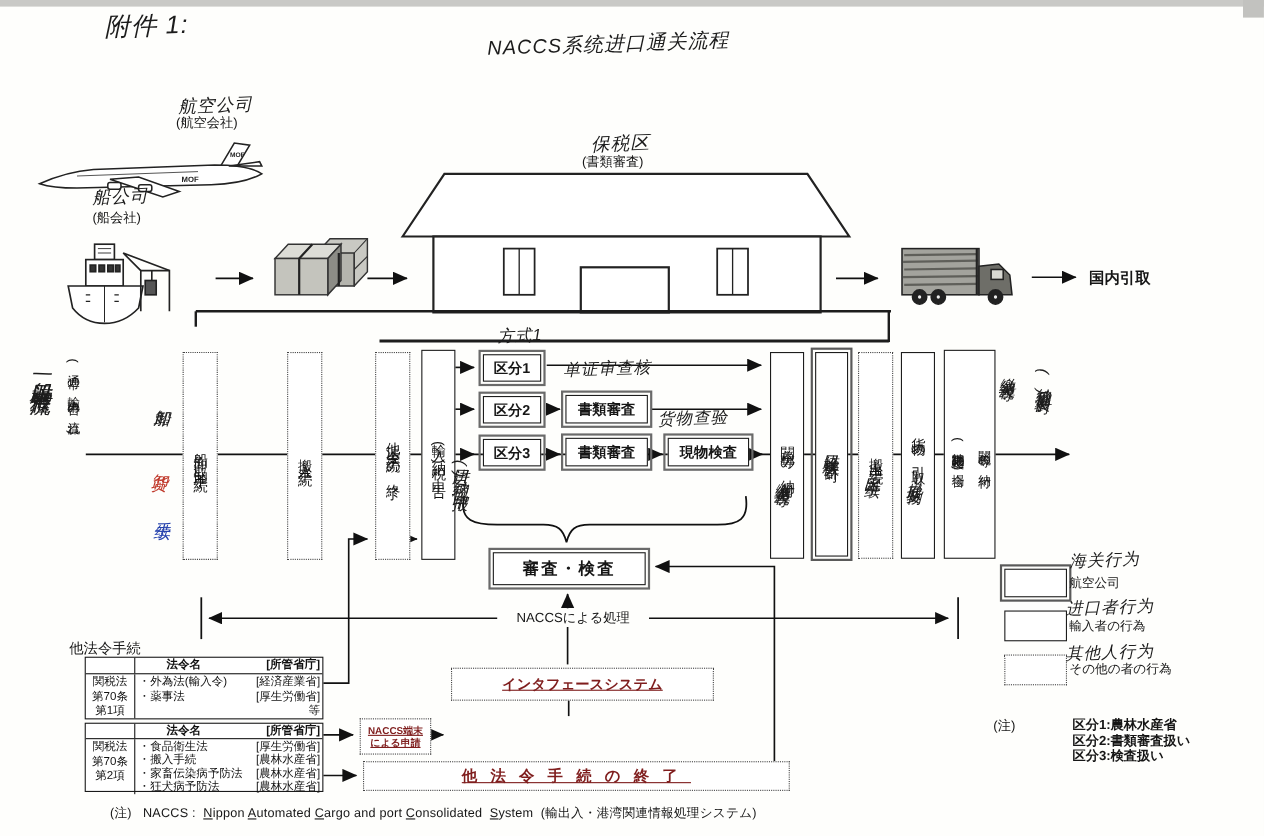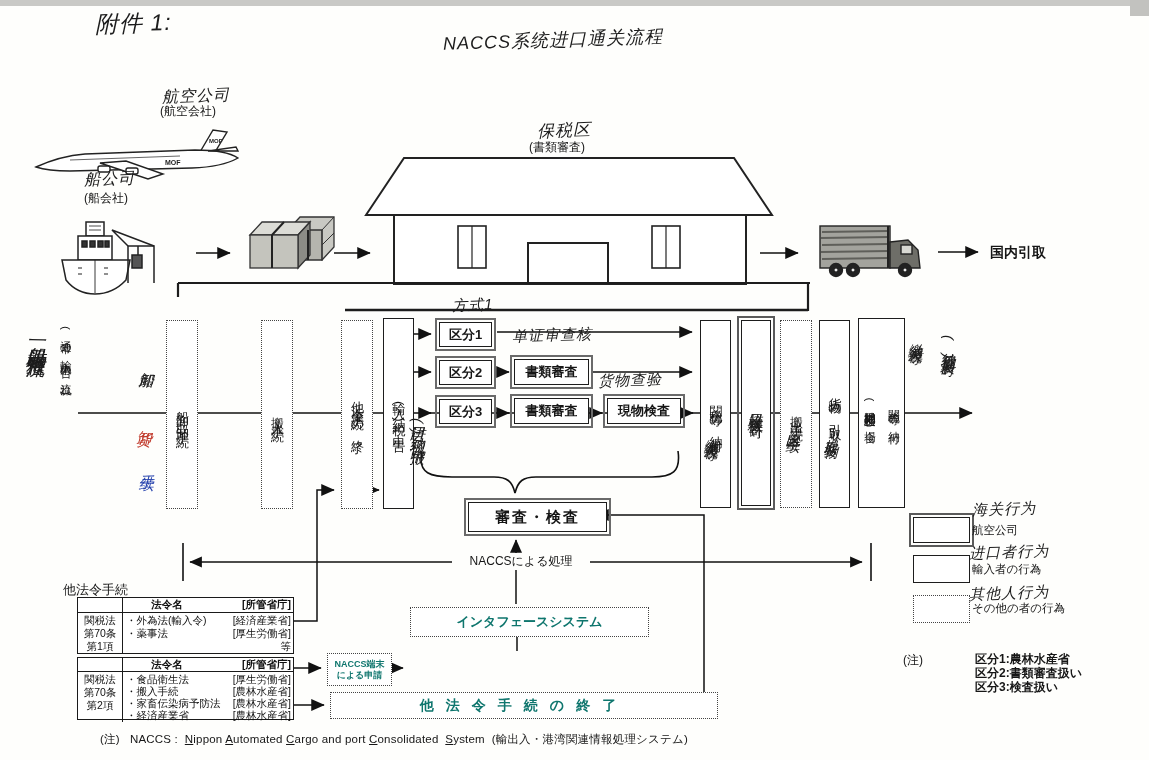--- a/index.html
+++ b/index.html
@@ -28,21 +28,21 @@
   .dot{border:1.6px dotted #444;}
   .sol{border:1.7px solid #1d1d1d;}
   .dbl{border:1.2px solid #1d1d1d;outline:2px solid #5a5a5a;outline-offset:2px;}
 
   
   .hbx{background:#fff;display:flex;align-items:center;justify-content:center;
        font-size:13px;font-weight:bold;border:1.2px solid #1d1d1d;
        outline:2.5px solid #6a6a6a;outline-offset:2px;}
 
   .dotbox{background:#fff;border:1.6px dotted #444;display:flex;align-items:center;
-          justify-content:center;font-size:13px;color:#0f766e;}
+          justify-content:center;font-size:13px;color:#7f1d1d;text-decoration:underline;}
 
   
   .lawtable{border:1.5px solid #1a1a1a;background:#fff;font-size:10.5px;color:#101010;
             display:flex;flex-direction:column;}
   .lt-h{display:flex;border-bottom:1.2px solid #1a1a1a;height:14px;line-height:13px;font-weight:bold;}
   .lt-h-sp{width:44px;border-right:1.2px solid #1a1a1a;}
   .lt-h-name{flex:1;text-align:center;}
   .lt-h-min{width:80px;text-align:right;padding-right:2px;}
   .lt-b{display:flex;flex:1;}
   .lt-left{width:44px;border-right:1.2px solid #1a1a1a;text-align:center;line-height:13px;padding-top:1px;}
@@ -232,21 +232,21 @@
   <div class="abs vbox sol" style="left:819px;top:320px;width:29px;height:186px;">貨物の引取り</div>
   <div class="abs hwv" style="left:821px;top:428px;height:135px;font-size:14px;">提取货物</div>
 
   <div class="abs" style="left:858px;top:318px;width:45px;height:188px;background:#fff;border:1.7px solid #1d1d1d;">
     <span style="position:absolute;right:3px;top:50%;transform:translateY(-50%);writing-mode:vertical-rl;font-size:11.5px;letter-spacing:2px;">関税等の納付</span>
     <span style="position:absolute;left:3px;top:50%;transform:translateY(-50%);writing-mode:vertical-rl;font-size:11.5px;letter-spacing:1px;">(納期限延長の場合)</span>
   </div>
   <div class="abs hwv" style="left:905px;top:332px;height:150px;font-size:14px;">缴纳关税等</div>
   <div class="abs hwv" style="left:938px;top:335px;height:145px;font-size:14px;">(纳税期延长时)</div>
 
-  <div class="abs hbx" style="left:468px;top:502px;width:137px;height:28px;font-size:15px;letter-spacing:2px;">審査・検査</div>
+  <div class="abs hbx" style="left:448px;top:502px;width:137px;height:28px;font-size:15px;letter-spacing:2px;">審査・検査</div>
   <div class="abs ctr" style="left:456px;top:553px;width:130px;font-size:12px;background:#fefefc;">NACCSによる処理</div>
 
   <div class="abs dotbox" style="left:410px;top:607px;width:237px;height:28px;font-weight:bold;">インタフェースシステム</div>
   <div class="abs dotbox" style="left:327px;top:653px;width:63px;height:31px;flex-direction:column;font-size:9px;font-weight:bold;line-height:11px;">
     <span>NACCS端末</span>
     <span>による申請</span>
   </div>
   <div class="abs dotbox" style="left:330px;top:692px;width:386px;height:25px;font-size:14px;font-weight:bold;letter-spacing:12px;">他法令手続の終了</div>
 
   <div class="abs" style="left:63px;top:581px;font-size:13px;">他法令手続</div>
@@ -299,21 +299,21 @@
           </div>
         <div class="lt-row">
             <span>・搬入手続</span>
             <span>[農林水産省]</span>
           </div>
         <div class="lt-row">
             <span>・家畜伝染病予防法</span>
             <span>[農林水産省]</span>
           </div>
         <div class="lt-row">
-            <span>・経済産業省</span>
+            <span>・狂犬病予防法</span>
             <span>[農林水産省]</span>
           </div>
       </div>
     </div>
   </div>
 
   <div class="abs legend-dbl" style="left:913px;top:517px;width:55px;height:24px;"></div>
   <div class="abs hw" style="left:972px;top:500px;font-size:15px;">海关行为</div>
   <div class="abs" style="left:972px;top:523px;font-size:11.5px;">航空公司</div>
 

